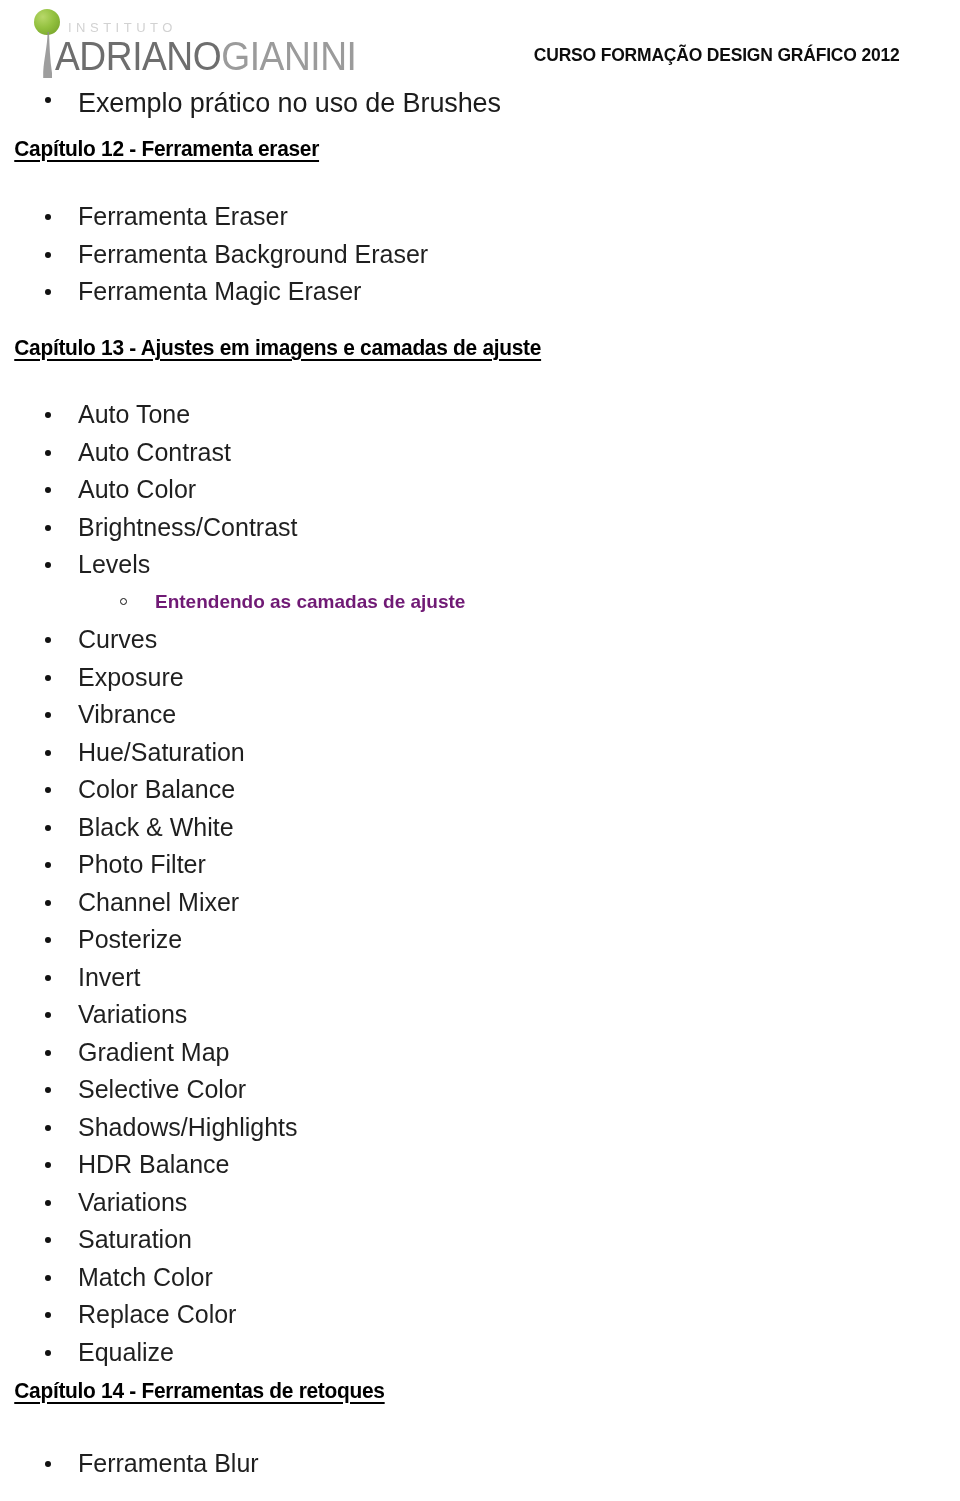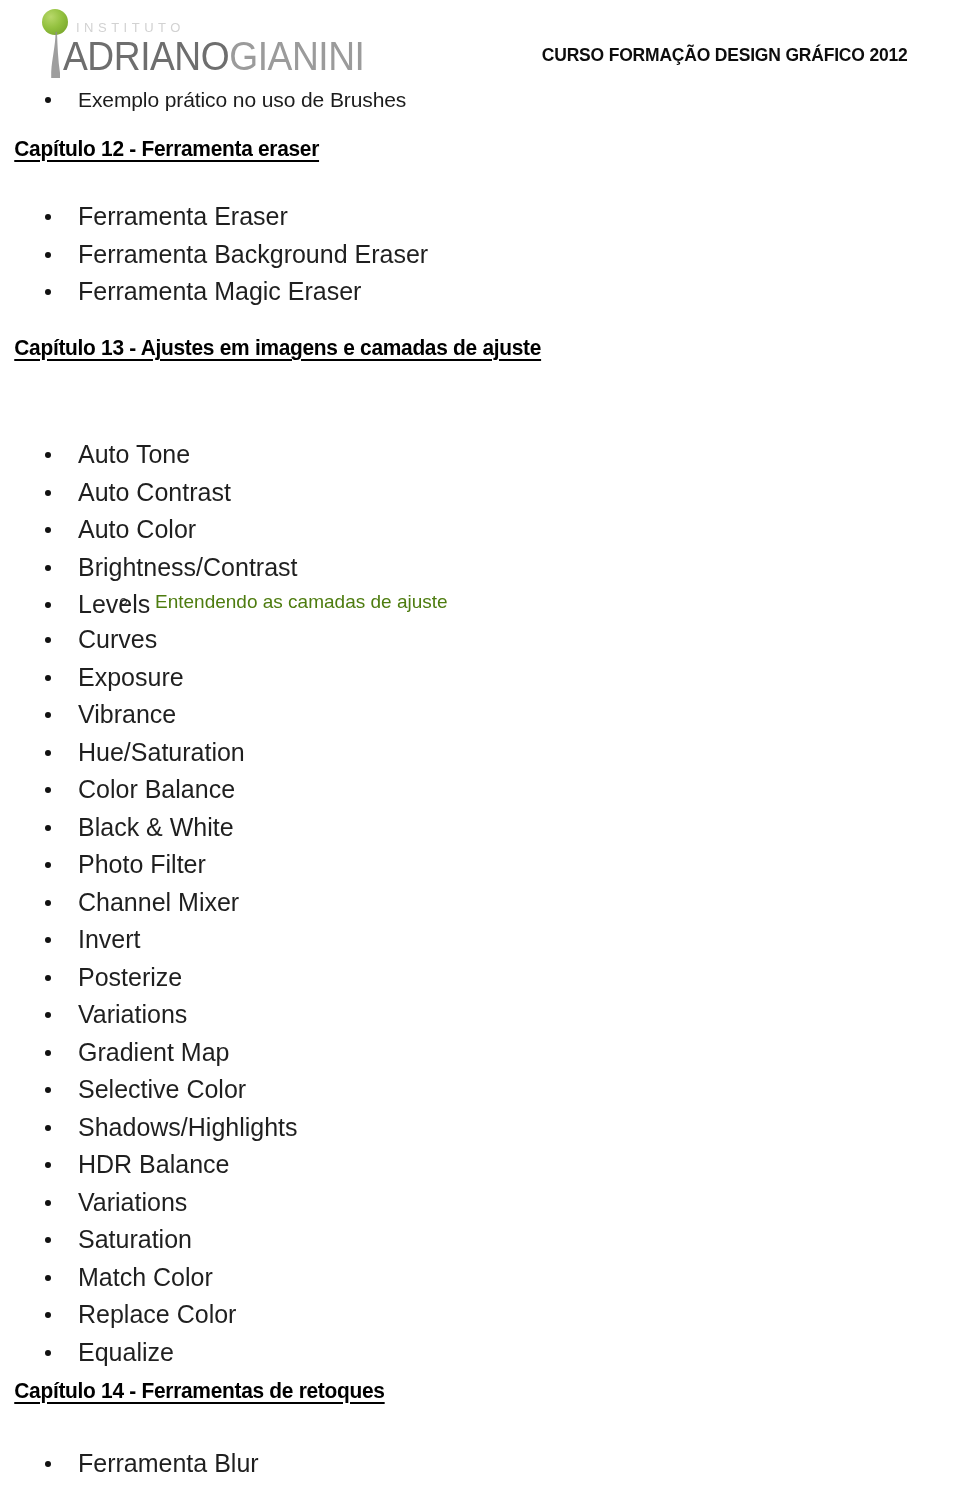--- a/index.html
+++ b/index.html
@@ -13,21 +13,21 @@
     position: relative;
     font-family: "Liberation Sans", sans-serif;
     color: #000000;
     overflow: hidden;
   }
 
   
   .header {
     position: absolute;
     top: 0;
-    left: 16px;
+    left: 8px;
     width: 898px;
     height: 88px;
   }
 
   .logo {
     position: absolute;
     left: 14px;
     top: 4px;
     width: 310px;
     height: 80px;
@@ -106,21 +106,21 @@
     text-underline-offset: 4px;
     letter-spacing: -0.3px;
     padding-left: 15px;
     white-space: nowrap;
     transform: scaleX(0.95);
     transform-origin: left center;
   }
 
   .intro-item {
     font-family: "Liberation Sans", sans-serif;
-    font-size: 21px;
+    font-size: 27px;
     font-weight: 300;
     color: #1c1c1c;
     letter-spacing: -0.1px;
   }
 
   ul.lvl1 {
     list-style: none;
     margin: 0;
     padding: 0;
   }
@@ -157,23 +157,24 @@
   ul.lvl2 {
     list-style: none;
     margin: 0;
     padding: 0;
   }
   ul.lvl2 > li {
     position: relative;
     padding-left: 155px;
     font-family: "Liberation Sans", sans-serif;
     font-size: 19px;
-    color: #4d7c0f;
+    color: #701a75;
     line-height: 37.5px;
     white-space: nowrap;
+    font-weight: bold;
   }
   ul.lvl2 > li > .marker-o {
     position: absolute;
     left: 120px;
     top: 15px;
     width: 7px;
     height: 7px;
     border: 1.4px solid #111111;
     border-radius: 50%;
     box-sizing: border-box;
@@ -181,21 +182,21 @@
 
   
   .blk-intro   { position: absolute; top: 0px;    left: 78px; }
   .blk-intro .marker-dot {
     position: absolute; left: -33px; top: 9px;
     width: 6px; height: 6px; background: #111; border-radius: 50%;
   }
   .blk-ch12    { position: absolute; top: 48px;  left: 0; }
   .blk-eraser  { position: absolute; top: 110px; left: 0; }
   .blk-ch13    { position: absolute; top: 247px; left: 0; }
-  .blk-adj     { position: absolute; top: 308px; left: 0; margin-top: 40px; }
+  .blk-adj     { position: absolute; top: 308px; left: 0; }
   .blk-sub     { position: absolute; top: 495px; left: 0; }
   .blk-adj2    { position: absolute; top: 533px; left: 0; }
   .blk-ch14    { position: absolute; top: 1290px; left: 0; }
   .blk-retoque { position: absolute; top: 1357px; left: 0; }
 </style>
 </head>
 <body>
 
 <div class="header">
 
@@ -282,22 +283,22 @@
   <div class="blk-adj2">
     <ul class="lvl1">
       <li><span class="marker"></span><span>Curves</span></li>
       <li><span class="marker"></span><span>Exposure</span></li>
       <li><span class="marker"></span><span>Vibrance</span></li>
       <li><span class="marker"></span><span>Hue/Saturation</span></li>
       <li><span class="marker"></span><span>Color Balance</span></li>
       <li><span class="marker"></span><span>Black &amp; White</span></li>
       <li><span class="marker"></span><span>Photo Filter</span></li>
       <li><span class="marker"></span><span>Channel Mixer</span></li>
+      <li><span class="marker"></span><span>Posterize</span></li>
       <li><span class="marker"></span><span>Invert</span></li>
-      <li><span class="marker"></span><span>Posterize</span></li>
       <li><span class="marker"></span><span>Variations</span></li>
       <li><span class="marker"></span><span>Gradient Map</span></li>
       <li><span class="marker"></span><span>Selective Color</span></li>
       <li><span class="marker"></span><span>Shadows/Highlights</span></li>
       <li><span class="marker"></span><span>HDR Balance</span></li>
       <li><span class="marker"></span><span>Variations</span></li>
       <li><span class="marker"></span><span>Saturation</span></li>
       <li><span class="marker"></span><span>Match Color</span></li>
       <li><span class="marker"></span><span>Replace Color</span></li>
       <li><span class="marker"></span><span>Equalize</span></li>

